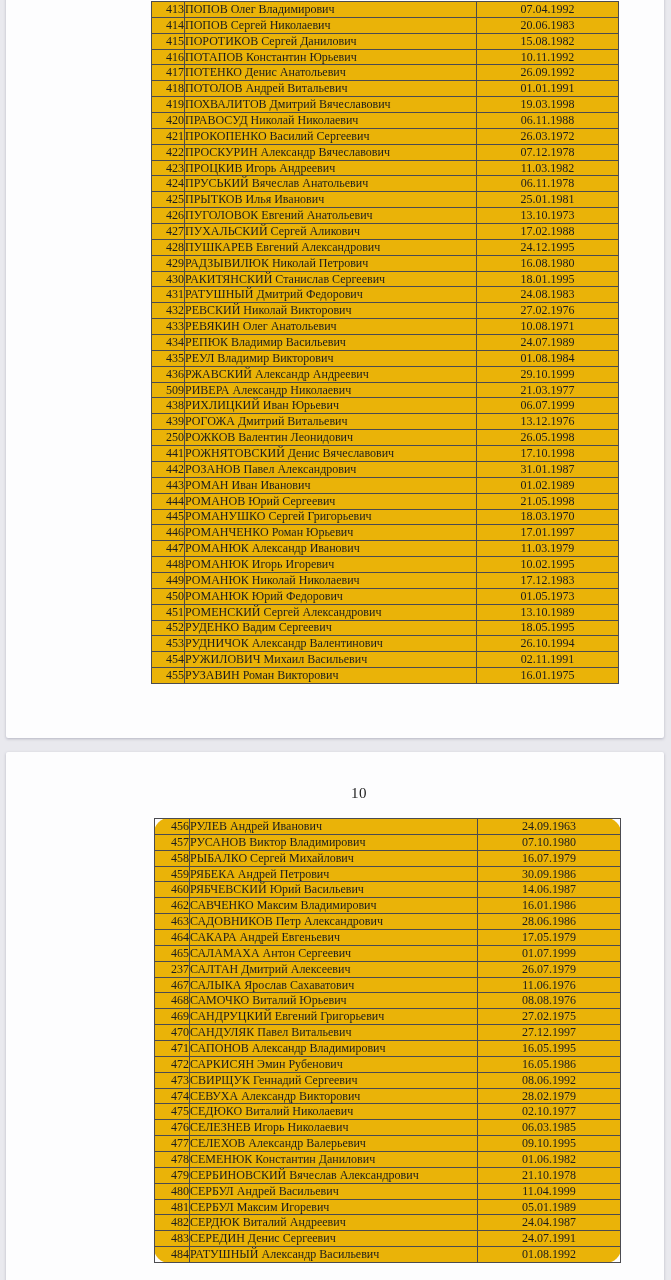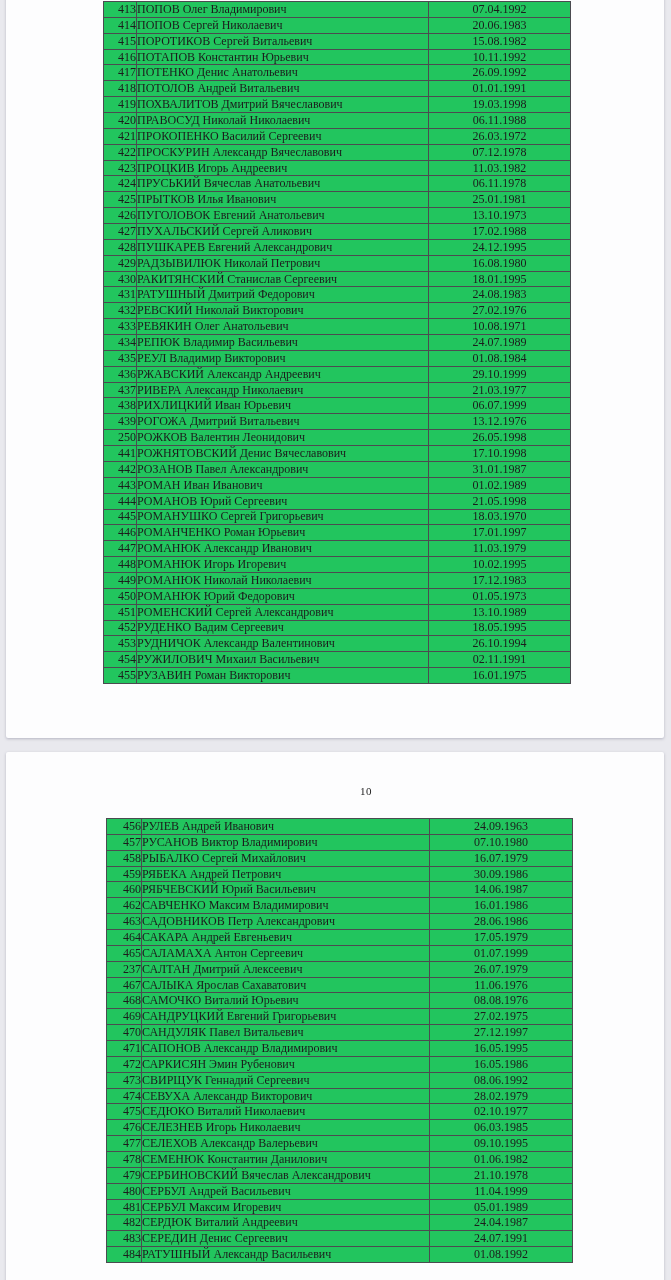--- a/index.html
+++ b/index.html
@@ -31,31 +31,33 @@
     height: 762px;   
   }
   .page-2 {
     top: 752px;
     height: 560px;   
   }
   table.roster {
     position: absolute;
     border-collapse: collapse;
     table-layout: fixed;
-    background: #22c55e;
+    background: #eab308;
+    margin-left: 48px;
   }
   .table-1 {
     left: 97px;   
     top: 25px;    
     width: 467px;
   }
   .table-2 {
     left: 100px;  
     top: 66px;    
     width: 466px;
+    border-radius: 15px;
   }
   table.roster tr {
     height: 15.86px;
   }
   table.roster td {
     border: 1px solid #4b4b50;
     font-size: 12px;
     line-height: 13px;
     color: #1c1c1c;
     padding: 0;
@@ -69,22 +71,22 @@
   }
   td.cell-name {
     padding-left: 5px;
   }
   td.cell-dob {
     text-align: center;
   }
   .page-number {
     position: absolute;
     top: 33px;
-    left: 354px;
-    font-size: 11px;
+    left: 345px;
+    font-size: 15px;
     color: #222222;
     letter-spacing: 0.5px;
   }
 </style>
 </head>
 <body>
 
 <div class="viewer">
 
   <div class="page page-1">
@@ -103,21 +105,21 @@
           </tr>
 
           <tr>
             <td class="cell-num">414</td>
             <td class="cell-name">ПОПОВ Сергей Николаевич</td>
             <td class="cell-dob">20.06.1983</td>
           </tr>
 
           <tr>
             <td class="cell-num">415</td>
-            <td class="cell-name">ПОРОТИКОВ Сергей Витальевич</td>
+            <td class="cell-name">ПОРОТИКОВ Сергей Данилович</td>
             <td class="cell-dob">15.08.1982</td>
           </tr>
 
           <tr>
             <td class="cell-num">416</td>
             <td class="cell-name">ПОТАПОВ Константин Юрьевич</td>
             <td class="cell-dob">10.11.1992</td>
           </tr>
 
           <tr>
@@ -234,21 +236,21 @@
             <td class="cell-dob">01.08.1984</td>
           </tr>
 
           <tr>
             <td class="cell-num">436</td>
             <td class="cell-name">РЖАВСКИЙ Александр Андреевич</td>
             <td class="cell-dob">29.10.1999</td>
           </tr>
 
           <tr>
-            <td class="cell-num">437</td>
+            <td class="cell-num">509</td>
             <td class="cell-name">РИВЕРА Александр Николаевич</td>
             <td class="cell-dob">21.03.1977</td>
           </tr>
 
           <tr>
             <td class="cell-num">438</td>
             <td class="cell-name">РИХЛИЦКИЙ Иван Юрьевич</td>
             <td class="cell-dob">06.07.1999</td>
           </tr>
 

